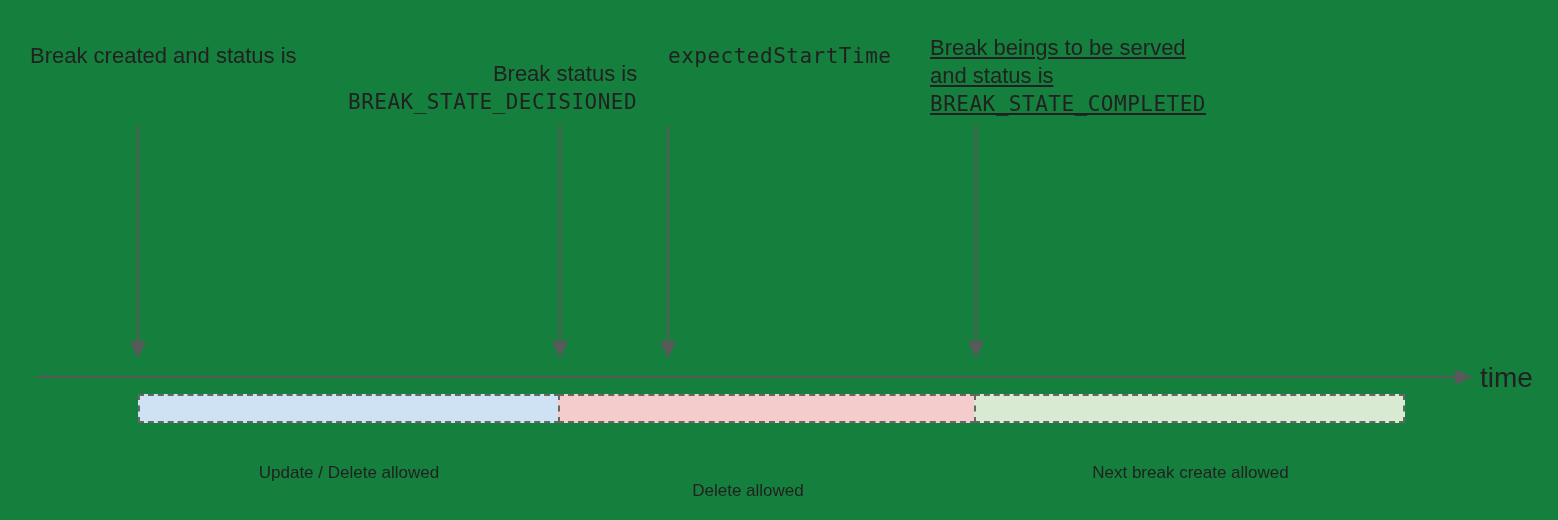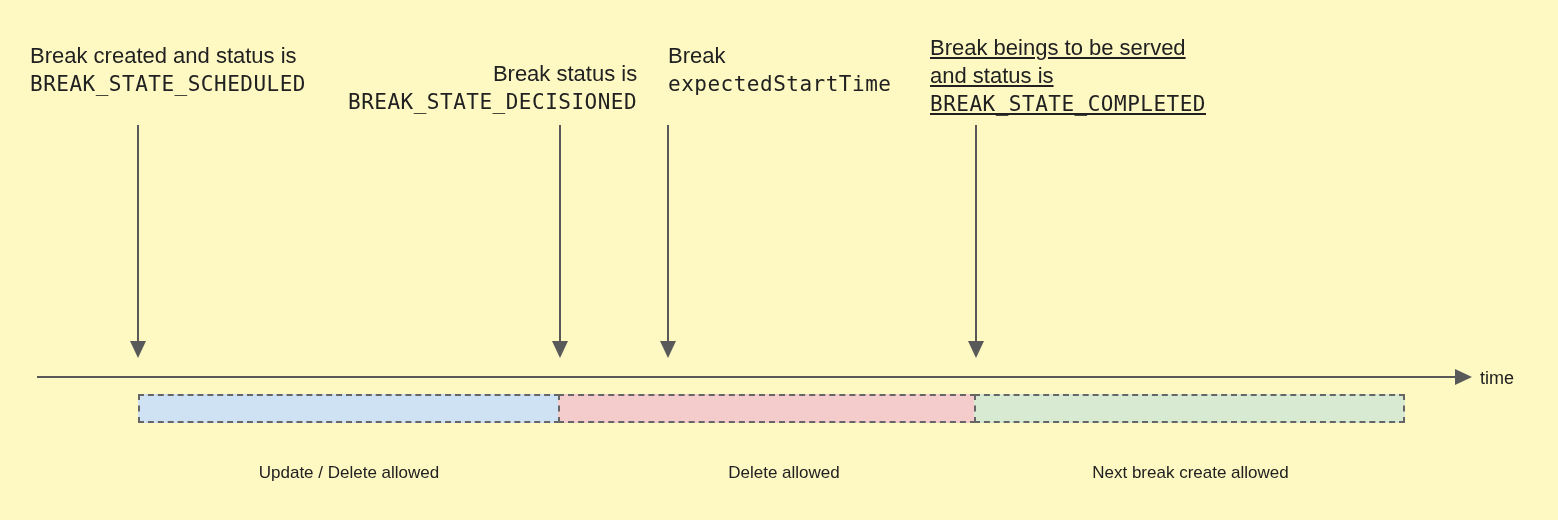--- a/index.html
+++ b/index.html
@@ -1,21 +1,21 @@
 <!DOCTYPE html>
 <html><head>
 <meta charset="utf-8">
 <style>
   * { margin: 0; padding: 0; box-sizing: border-box; }
   html, body { background: #ffffff; }
   .canvas {
     position: relative;
     width: 1558px;
     height: 520px;
-    background: #fef9c3;
+    background: #15803d;
     font-family: "Liberation Sans", sans-serif;
     color: #212121;
     overflow: hidden;
   }
 
   
   .annotation {
     position: absolute;
     font-size: 22px;
     line-height: 28px;
@@ -66,21 +66,21 @@
     position: absolute;
     left: 1455px; top: 369px;
     width: 0; height: 0;
     border-top: 8px solid transparent;
     border-bottom: 8px solid transparent;
     border-left: 17px solid #595959;
   }
   .time-axis-label {
     position: absolute;
     left: 1480px; top: 364px;
-    font-size: 18px;
+    font-size: 28px;
     line-height: 28px;
   }
 
   
   .bars {
     position: absolute;
     left: 138px; top: 394px;
     display: flex;
   }
   .bar-segment {
@@ -95,40 +95,38 @@
   
   .bar-label {
     position: absolute;
     top: 459px;
     font-size: 17px;
     line-height: 28px;
     text-align: center;
     white-space: nowrap;
   }
   .bar-label-1 { left: 138px; width: 422px; }
-  .bar-label-2 { left: 576px; width: 416px; }
+  .bar-label-2 { left: 540px; width: 416px; margin-top: 18px; }
   .bar-label-3 { left: 976px; width: 429px; }
 </style>
 </head>
 <body>
 
 <div class="canvas">
 
   <div class="annotation ann-1">
     <span class="plain">Break created and status is</span>
-    <span class="code">BREAK_STATE_SCHEDULED</span>
   </div>
 
   <div class="annotation ann-2">
     <span class="plain">Break status is</span>
     <span class="code">BREAK_STATE_DECISIONED</span>
   </div>
 
   <div class="annotation ann-3">
-    <span class="plain">Break</span>
     <span class="code">expectedStartTime</span>
   </div>
 
   <div class="annotation ann-4">
     <span class="plain">Break beings to be served</span>
     <span class="plain">and status is</span>
     <span class="code">BREAK_STATE_COMPLETED</span>
   </div>
 
   <div class="v-arrow v-arrow-1">

